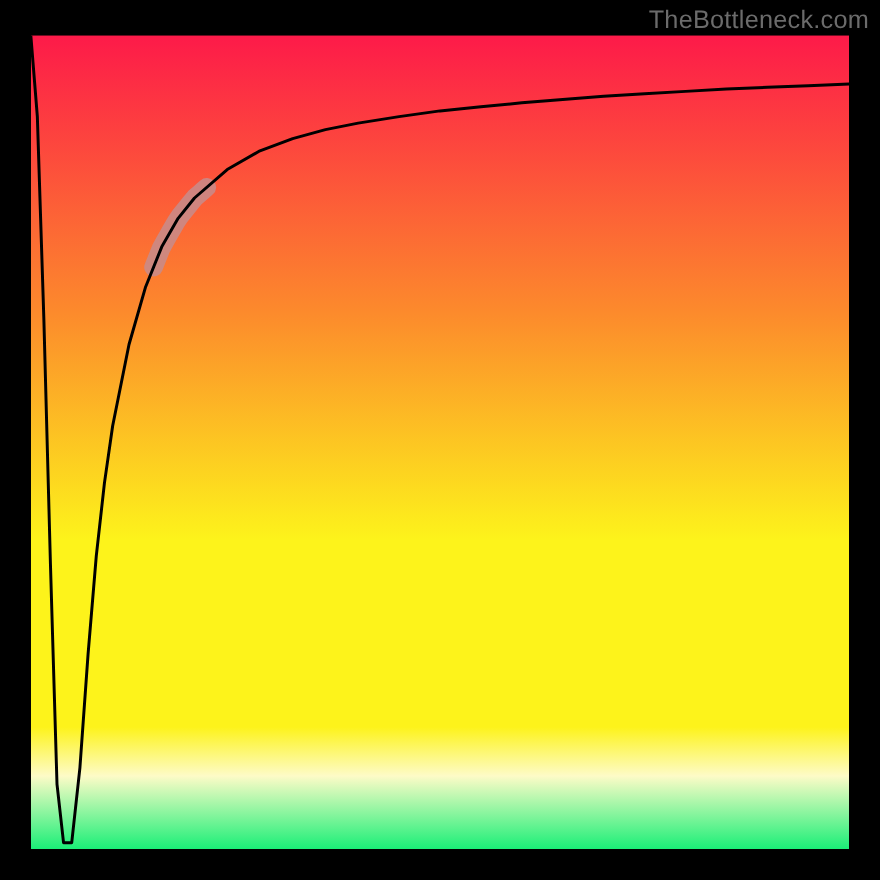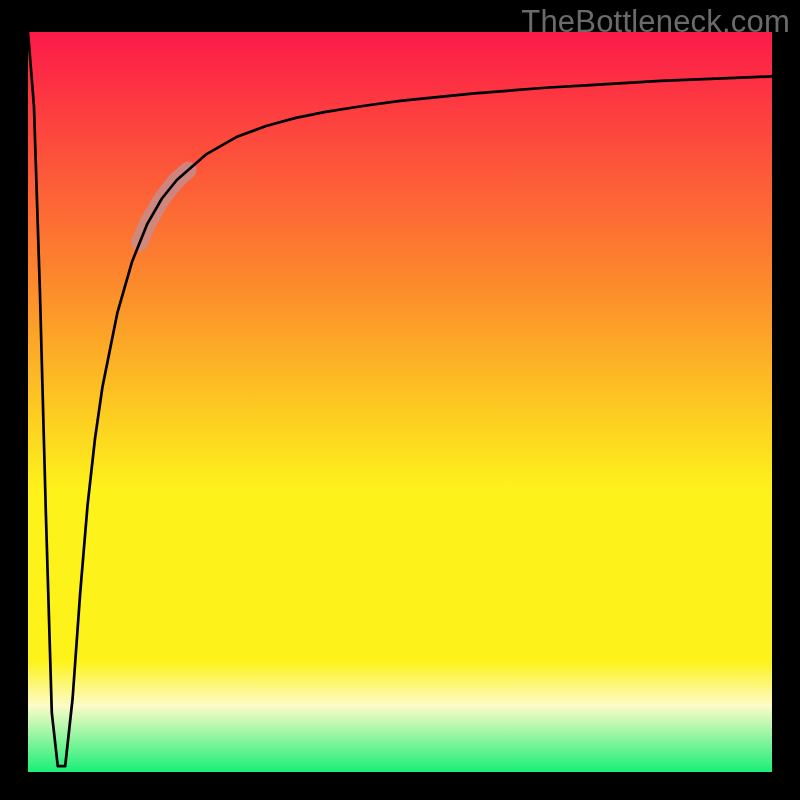--- a/index.html
+++ b/index.html
@@ -15,21 +15,21 @@
     position: relative;
     width: 800px;
     height: 800px;
     background: #000;
   }
   .watermark {
     position: absolute;
     top: 4px;
     right: 10px;
     color: #6b6b6b;
-    font-size: 31px;
+    font-size: 23px;
     font-weight: 400;
     letter-spacing: 0.2px;
     user-select: none;
     z-index: 30;
   }
   .plot-wrap {
     position: absolute;
     left: 28px;
     top: 32px;
     width: 744px;

